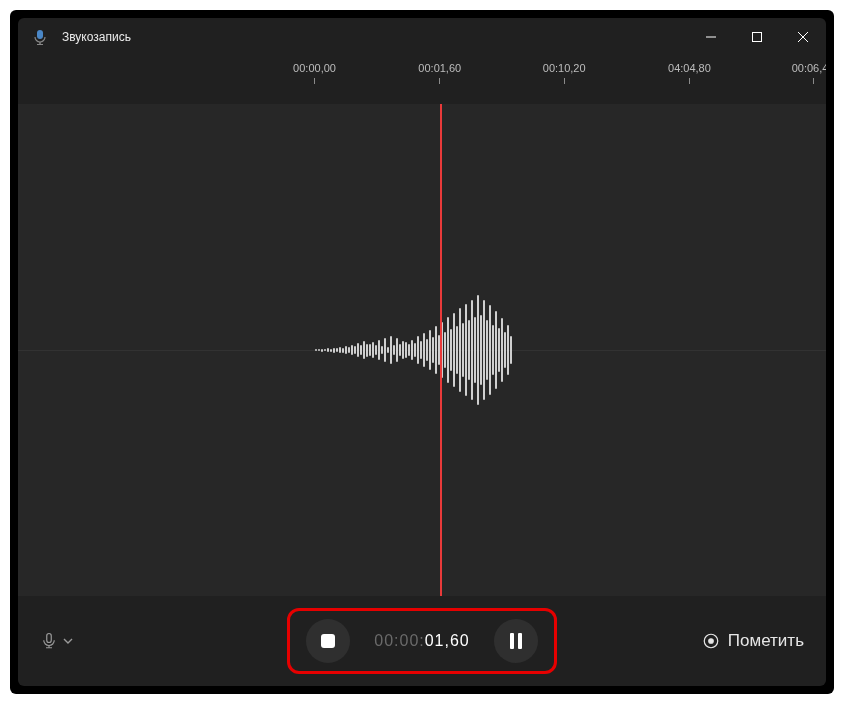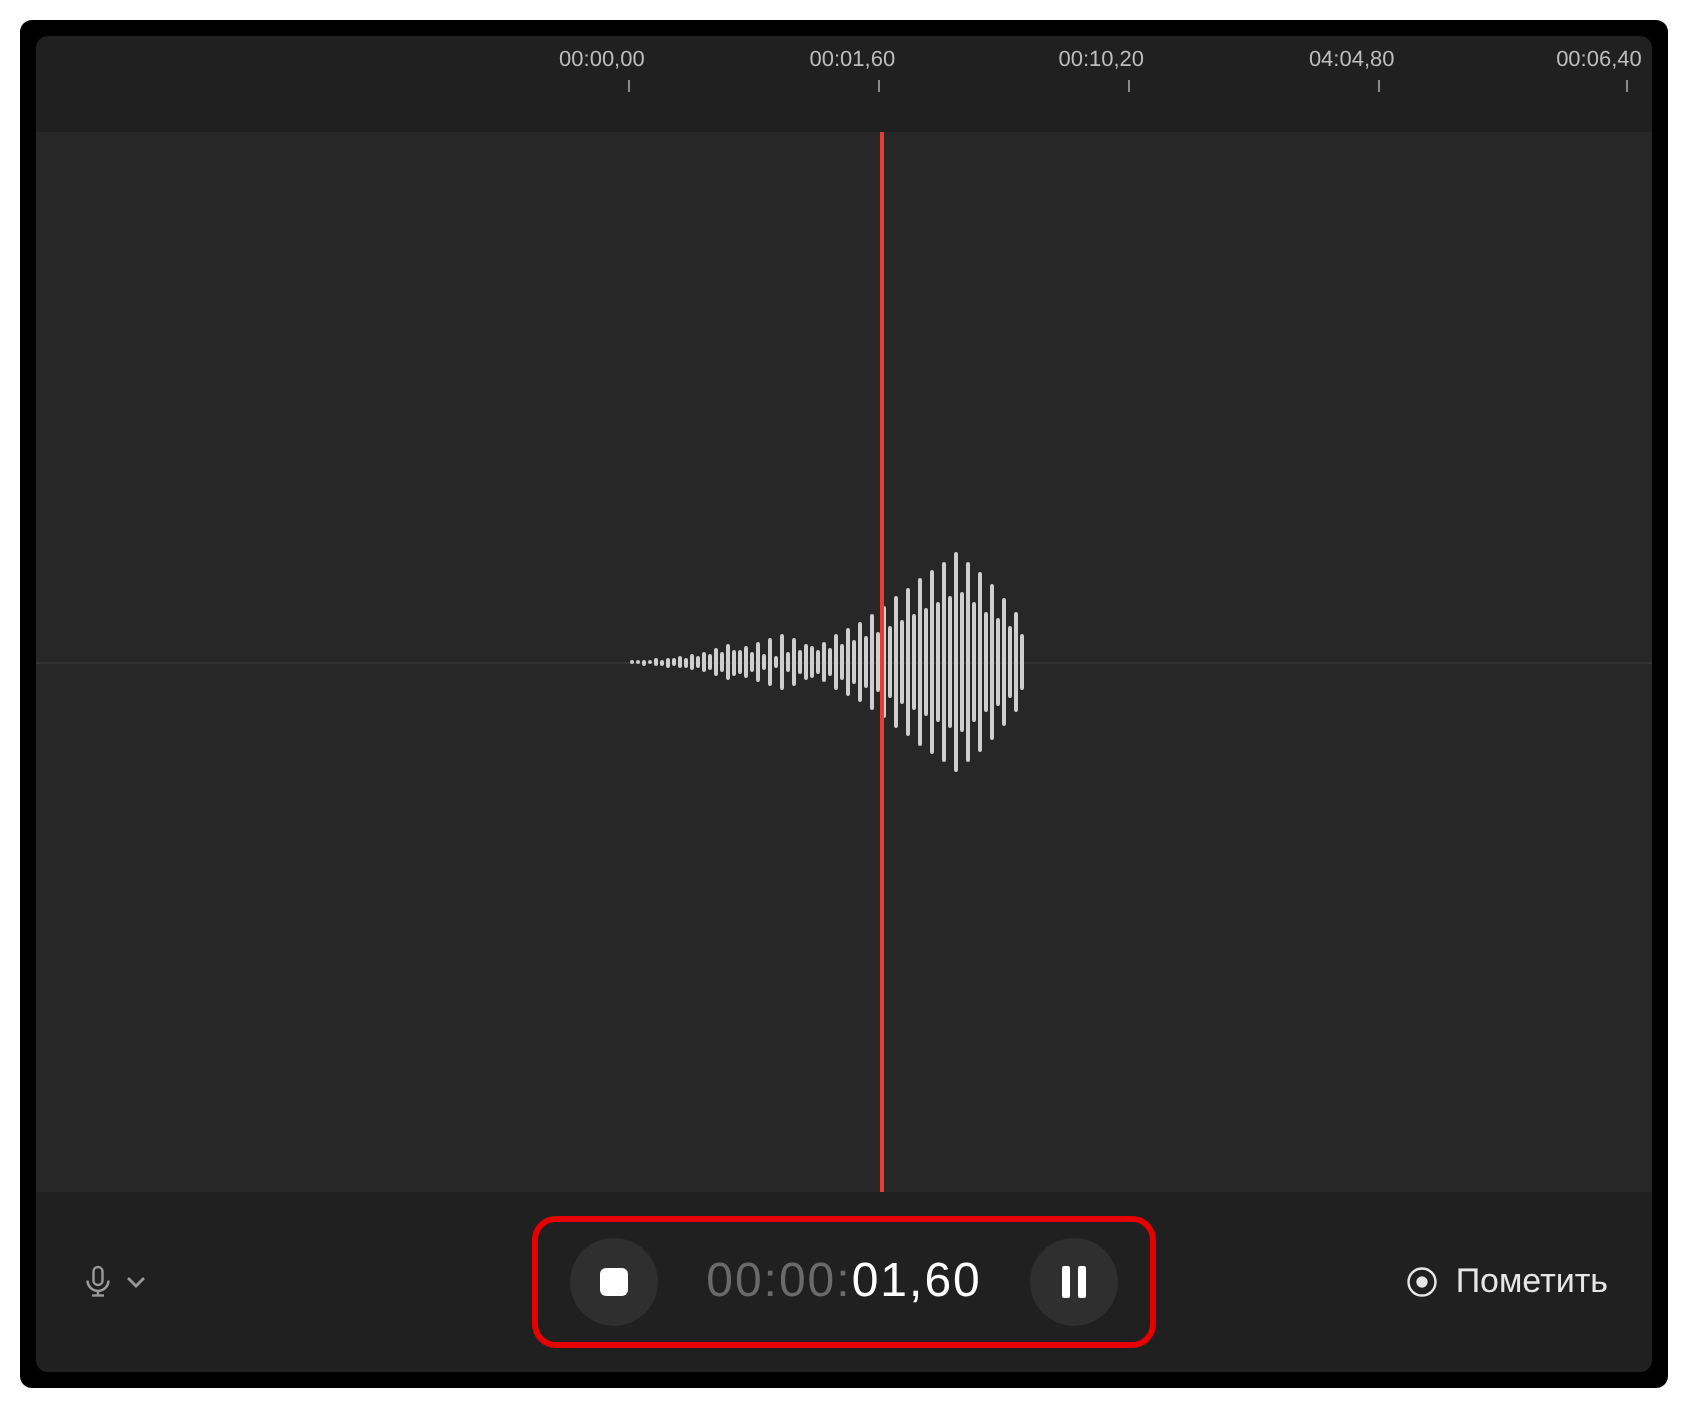--- a/index.html
+++ b/index.html
@@ -8,50 +8,78 @@
   .inner { position: absolute; left: 8px; top: 8px; right: 8px; bottom: 8px; background: #202020; border-radius: 6px; display: flex; flex-direction: column; overflow: hidden; }
   
   .titlebar { height: 38px; display: flex; align-items: center; padding-left: 14px; color: #fff; font-size: 12px; }
   .titlebar .app-icon { width: 16px; height: 16px; margin-right: 14px; display:flex; align-items:center; justify-content:center; }
   .titlebar .title { color: #eaeaea; }
   .win-controls { margin-left: auto; display: flex; }
   .win-btn { width: 46px; height: 32px; display:flex; align-items:center; justify-content:center; color:#fff; }
   .win-btn svg { width: 10px; height: 10px; }
   
   .timeline-header { height: 48px; position: relative; color:#bdbdbd; font-size:11px; }
-  .tick { position:absolute; top:6px; width:70px; transform: translateX(-50%); }
+  .tick { position:absolute; top:6px; width:70px; text-align:center; transform: translateX(-50%); }
   .tick-mark { margin: 4px auto 0; width:1px; height:6px; background:#8a8a8a; }
   
   .wave-area { flex:1; position:relative; background:#272727; overflow:hidden; }
   .midline { position:absolute; left:0; right:0; top:50%; height:1px; background:rgba(255,255,255,0.05); }
   .playhead { position:absolute; top:0; bottom:0; width:2px; background:#e93a3a; }
   .waveform { position:absolute; top:50%; transform:translateY(-50%); display:flex; align-items:center; gap:1px; }
   .bar { width:2px; background:#cfcfcf; border-radius:1px; }
   
   .bottom { height: 90px; display:flex; align-items:center; position:relative; }
   .mic-group { position:absolute; left:22px; display:flex; align-items:center; gap:4px; color:#9a9a9a; }
   .mic-icon { width:18px; height:18px; }
   .chev { width:12px; height:12px; }
   .center-group { margin:0 auto; display:flex; align-items:center; gap:24px; padding:8px 16px; border:3px solid #e60000; border-radius:12px; }
   .round-btn { width:44px; height:44px; border-radius:50%; background:#2f2f2f; display:flex; align-items:center; justify-content:center; color:#fff; }
   .stop-glyph { width:14px; height:14px; background:#fff; border-radius:3px; }
   .pause-glyph { display:flex; gap:4px; }
   .pause-glyph span { width:4px; height:16px; background:#fff; border-radius:1px; display:block; }
-  .timecode { font-size:24px; font-weight:500; letter-spacing:1px; }
+  .timecode { font-size:16px; font-weight:500; letter-spacing:1px; }
   .timecode .dim { color:#6a6a6a; }
   .timecode .bright { color:#fff; }
   .mark-group { position:absolute; right:22px; display:flex; align-items:center; gap:8px; color:#e6e6e6; font-size:17px; }
   .mark-group svg { width:18px; height:18px; }
 </style>
 </head>
 <body>
 
 <div class="frame">
   <div class="inner">
 
+    <div class="titlebar">
+      <span class="app-icon">
+        <svg viewBox="0 0 16 16">
+            <rect x="5" y="1" width="6" height="9" rx="3" fill="#4a87c7"></rect>
+            <path d="M3 8a5 5 0 0 0 10 0" fill="none" stroke="#888" stroke-width="1.2"></path>
+            <rect x="7.3" y="13" width="1.4" height="2" fill="#888"></rect>
+            <rect x="5" y="15" width="6" height="1" fill="#888"></rect>
+          </svg>
+      </span>
+      <span class="title">Звукозапись</span>
+      <div class="win-controls">
+        <div class="win-btn">
+            <svg viewBox="0 0 10 10">
+              <path d="M0 5h10" stroke="#fff" stroke-width="1"></path>
+            </svg>
+          </div>
+        <div class="win-btn">
+            <svg viewBox="0 0 10 10">
+              <rect x="0.5" y="0.5" width="9" height="9" fill="none" stroke="#fff" stroke-width="1"></rect>
+            </svg>
+          </div>
+        <div class="win-btn">
+            <svg viewBox="0 0 10 10">
+              <path d="M0 0l10 10M10 0L0 10" stroke="#fff" stroke-width="1"></path>
+            </svg>
+          </div>
+      </div>
+    </div>
 
     <div class="timeline-header" id="timeline-header">
         <div class="tick" style="left: 36.7%;">
           <div>00:00,00</div>
           <div class="tick-mark"></div>
         </div>
         <div class="tick" style="left: 52.2%;">
           <div>00:01,60</div>
           <div class="tick-mark"></div>
         </div>

